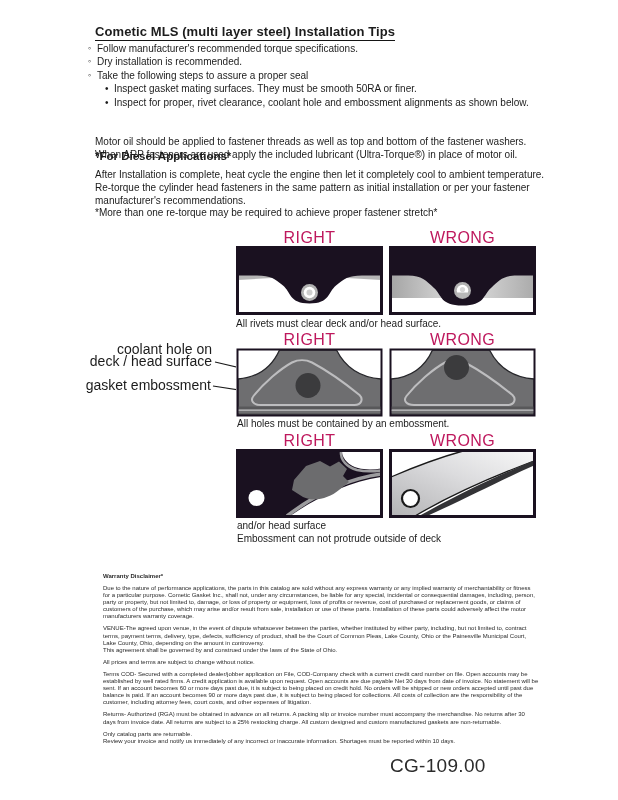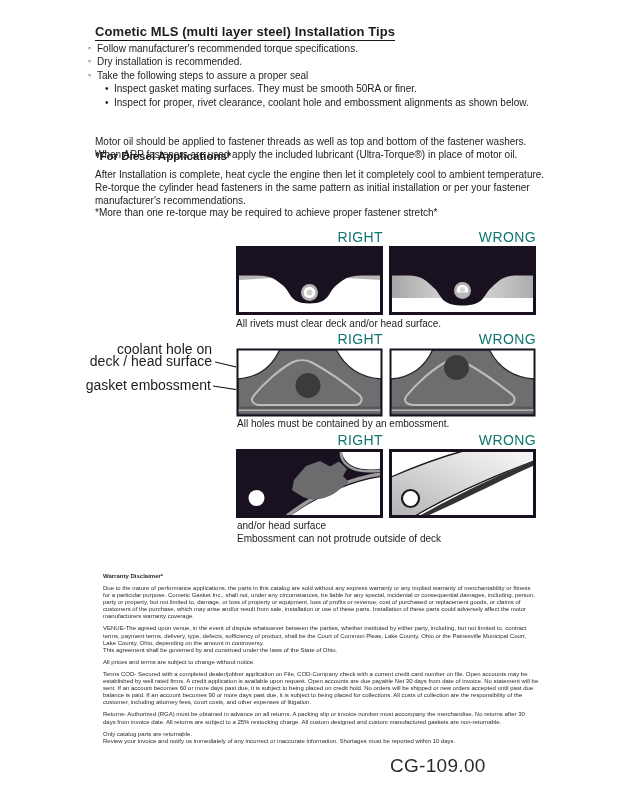--- a/index.html
+++ b/index.html
@@ -15,21 +15,21 @@
   .bullets { left:88px; top:42px; font-size:10px; line-height:13.4px; }
   .b-row { display:flex; }
   .b-marker { width:9px; flex:none; font-size:9px; }
   .b-sub { margin-left:17px; }
   .b-sub .b-marker { width:9px; font-size:10px; }
   .diesel-h { left:95px; top:118px; font-size:11.5px; font-weight:bold;margin-top:32px; }
   .para { left:95px; width:452px; font-size:10px; line-height:13.2px; }
   .p1 { top:135px; }
   .p2 { top:168px; }
   .pnote { top:206px; }
-  .dg-label { width:147px; text-align:right; font-size:14px; letter-spacing:0.4px; color:#0f766e; }
+  .dg-label { width:147px; text-align:center; font-size:16px; letter-spacing:0.4px; color:#be185d; }
   .lab-l { left:236px; } .lab-r { left:389px; }
   .row1 { top:229px; } .row2 { top:331px; } .row3 { top:432px; }
   .dg-box { width:147px; height:69px; }
   .bx1 { top:246px; } .bx2 { top:348px; } .bx3 { top:449px; }
   .dg-box svg { display:block; width:147px; height:69px; }
   .caption { font-size:10px; line-height:13px; color:#1c1c1c; }
   .cap1 { left:236px; top:317px; }
   .cap2 { left:237px; top:417px; }
   .cap3 { left:237px; top:519px; width:250px; }
   .side-label { font-size:14px; line-height:12px; text-align:right; color:#1c1c1c; }

